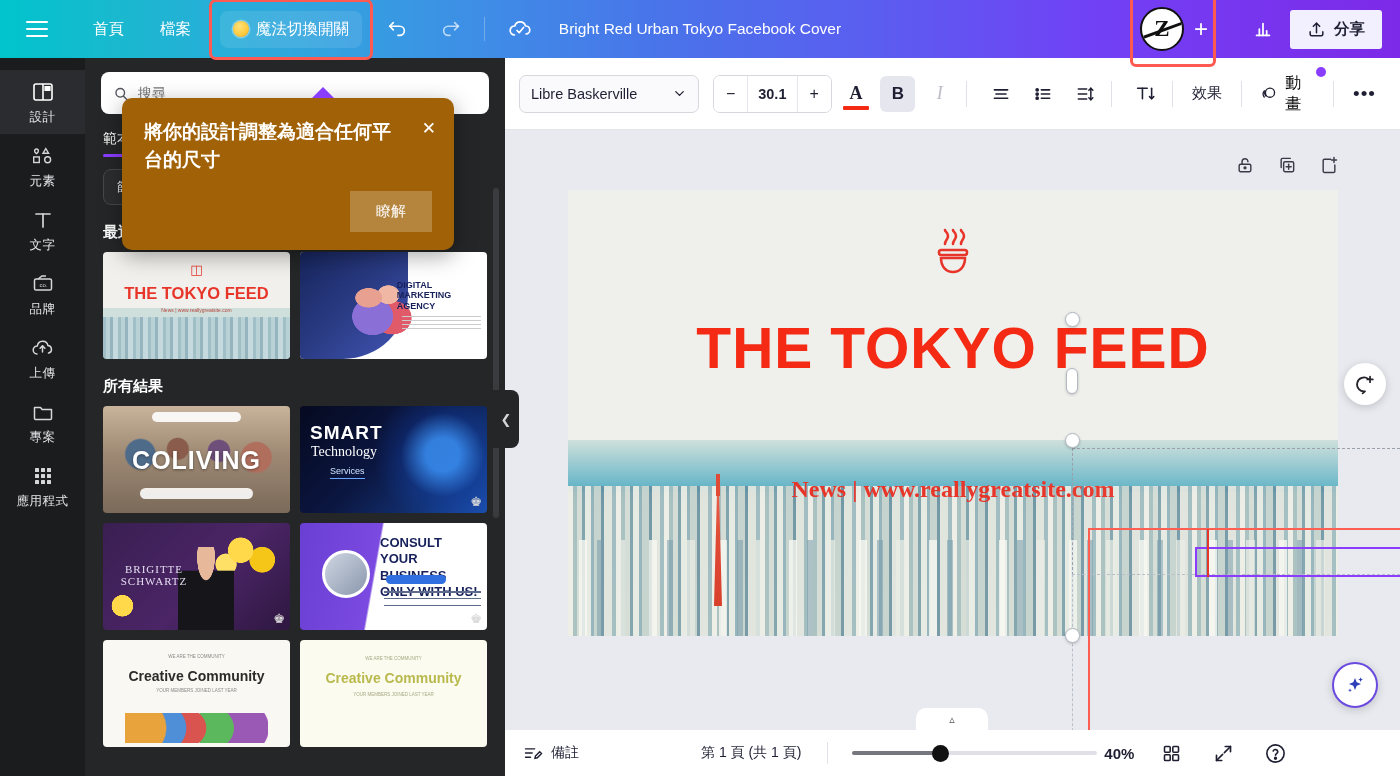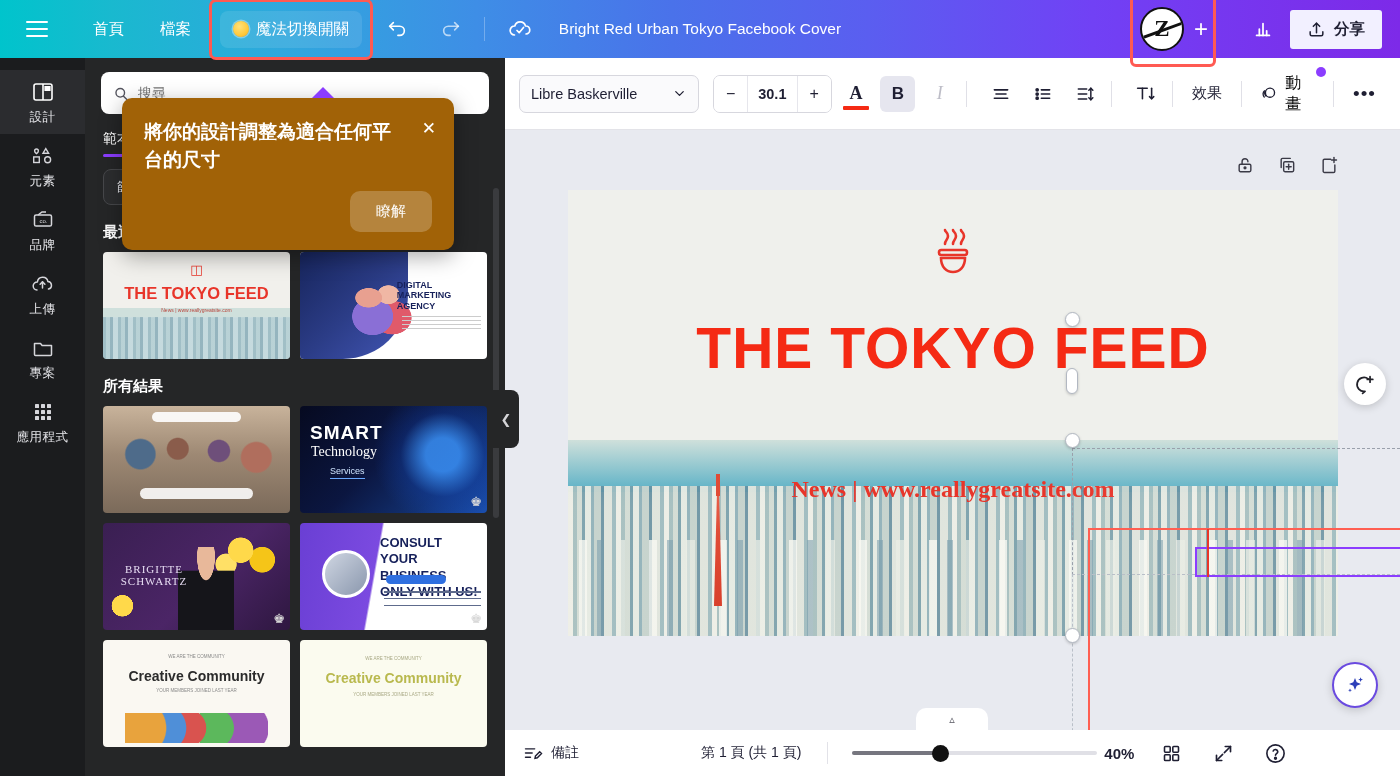--- a/index.html
+++ b/index.html
@@ -183,21 +183,21 @@
   
   .tip { position:absolute; left:122px; top:66px; width:332px; border-radius:10px;
          background:#a16207; padding:20px 22px 18px; z-index:60; color:#fff;
          box-shadow:0 6px 22px rgba(0,0,0,.35);margin-top:32px; }
   .tip::before { content:""; position:absolute; left:190px; top:-11px; border-left:11px solid transparent;
                  border-right:11px solid transparent; border-bottom:11px solid #8b3dff; }
   .tip-h { font-size:19px; font-weight:bold; line-height:1.45; padding-right:26px; }
   .tip-x { position:absolute; right:18px; top:20px; font-size:17px; cursor:pointer; color:#fff; }
   .tip-b { font-size:14px; line-height:1.75; margin-top:16px; }
   .tip-btn { margin-top:18px; margin-left:auto; display:block; background:rgba(255,255,255,.22);
-             color:#fff; border:0; font-size:15px; padding:11px 26px; border-radius:10px; cursor:pointer;
+             color:#fff; border:0; font-size:15px; padding:11px 26px; border-radius:0; cursor:pointer;
              font-family:"Liberation Sans", sans-serif;}
 
   
   .etoolbar { position:absolute; left:505px; top:58px; width:895px; height:72px;
               background:#fff; display:flex; align-items:center; padding:0 14px; z-index:20;
               border-bottom:1px solid #e3e3e8; }
   .font-sel { display:flex; align-items:center; justify-content:space-between; width:185px; height:38px;
               border:1px solid #d7d7de; border-radius:7px; padding:0 11px; font-size:14.5px;
               color:#1f1f33; cursor:pointer; background:#fafafc; }
   .size-grp { display:flex; align-items:center; height:38px; border:1px solid #d7d7de;
@@ -388,20 +388,27 @@
     <div class="rail-item">
       <svg width="26" height="24" viewBox="0 0 28 24" fill="none" stroke="#d6d6db" stroke-width="1.5">
         <path d="M5 6.5c0-1.2 1-2 2-2s2 .8 2 2c0 1.6-2 3-2 3s-2-1.4-2-3z"></path>
         <path d="M17 4l3 5h-6z"></path>
           <rect x="4" y="13" width="6" height="6"></rect>
           <circle cx="19" cy="16" r="3.2"></circle>
       </svg>
       <div class="rail-lbl">元素</div>
     </div>
     <div class="rail-item">
+      <svg width="24" height="24" viewBox="0 0 24 24" fill="none" stroke="#d6d6db" stroke-width="1.7" stroke-linecap="round">
+        <line x1="5" y1="6" x2="19" y2="6"></line>
+          <line x1="12" y1="6" x2="12" y2="19"></line>
+      </svg>
+      <div class="rail-lbl">文字</div>
+    </div>
+    <div class="rail-item">
       <svg width="24" height="24" viewBox="0 0 24 24" fill="none" stroke="#d6d6db" stroke-width="1.5">
         <rect x="3.5" y="7" width="17" height="11" rx="1.6"></rect>
           <path d="M7 7l4-3h4"></path>
         <text x="8.5" y="15" font-size="6" fill="#d6d6db" stroke="none" font-family="sans-serif">co.</text>
       </svg>
       <div class="rail-lbl">品牌</div>
     </div>
     <div class="rail-item">
       <svg width="25" height="24" viewBox="0 0 24 24" fill="none" stroke="#d6d6db" stroke-width="1.5" stroke-linecap="round" stroke-linejoin="round">
         <path d="M6.5 18a4 4 0 0 1 .4-8A5.3 5.3 0 0 1 17.4 9.5 3.8 3.8 0 0 1 18 17"></path>
@@ -465,20 +472,21 @@
         <div class="ppl"></div>
         <div class="txt">DIGITAL MARKETING AGENCY</div>
         <div class="micro"></div>
       </div>
     </div>
 
     <div class="sec-title">所有結果</div>
     <div class="grid">
       <div class="thumb t-coliv">
         <div class="pill"></div>
+        <div class="c1">COLIVING</div>
         <div class="pill2"></div>
       </div>
       <div class="thumb t-smart">
         <div class="glow"></div>
         <div class="s1">SMART</div>
         <div class="s2">Technology</div>
         <div class="s3">Services</div>
         <div class="crown">♚</div>
       </div>
       <div class="thumb t-brig">

